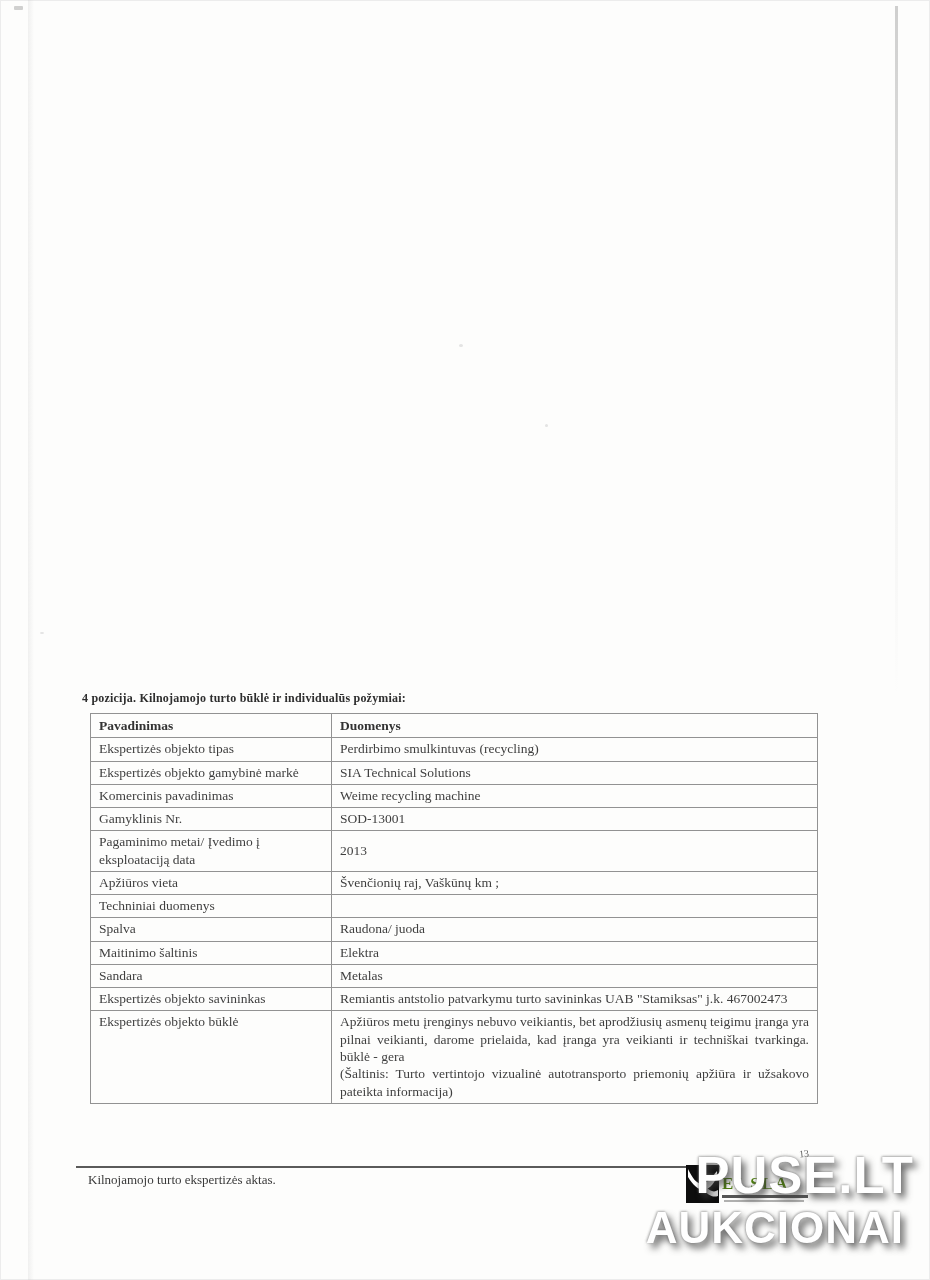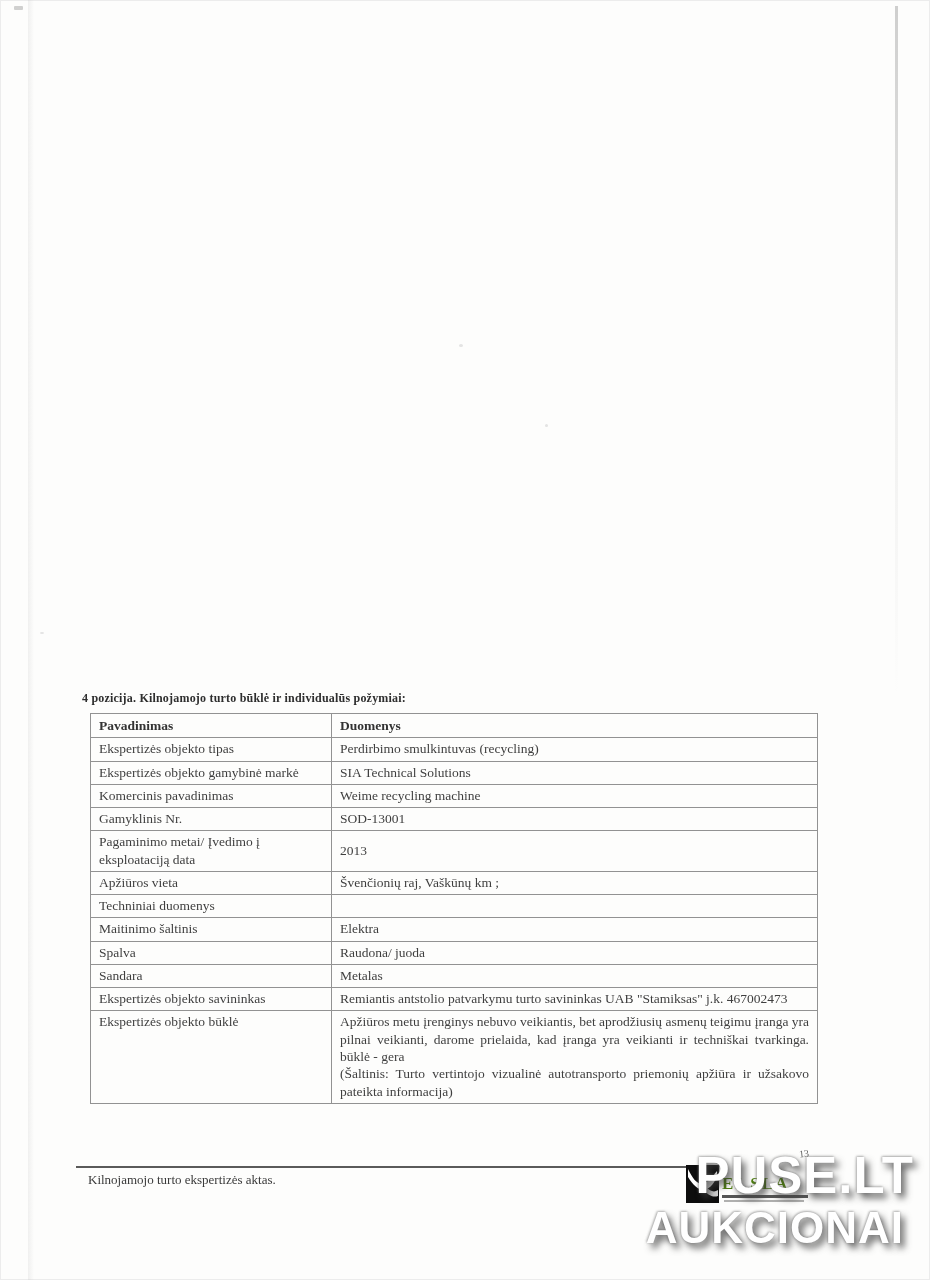--- a/index.html
+++ b/index.html
@@ -205,26 +205,26 @@
     </tr>
     <tr class="r-single">
       <td>Apžiūros vieta</td>
       <td>Švenčionių raj, Vaškūnų km ;</td>
     </tr>
     <tr class="r-single">
       <td>Techniniai duomenys</td>
       <td></td>
     </tr>
     <tr class="r-single">
+      <td>Spalva</td>
+      <td>Raudona/ juoda</td>
+    </tr>
+    <tr class="r-single">
       <td>Maitinimo šaltinis</td>
       <td>Elektra</td>
-    </tr>
-    <tr class="r-single">
-      <td>Spalva</td>
-      <td>Raudona/ juoda</td>
     </tr>
     <tr class="r-single">
       <td>Sandara</td>
       <td>Metalas</td>
     </tr>
     <tr>
       <td>Ekspertizės objekto savininkas</td>
       <td class="justify">Remiantis antstolio patvarkymu turto savininkas UAB "Stamiksas" j.k. 467002473</td>
     </tr>
     <tr>

